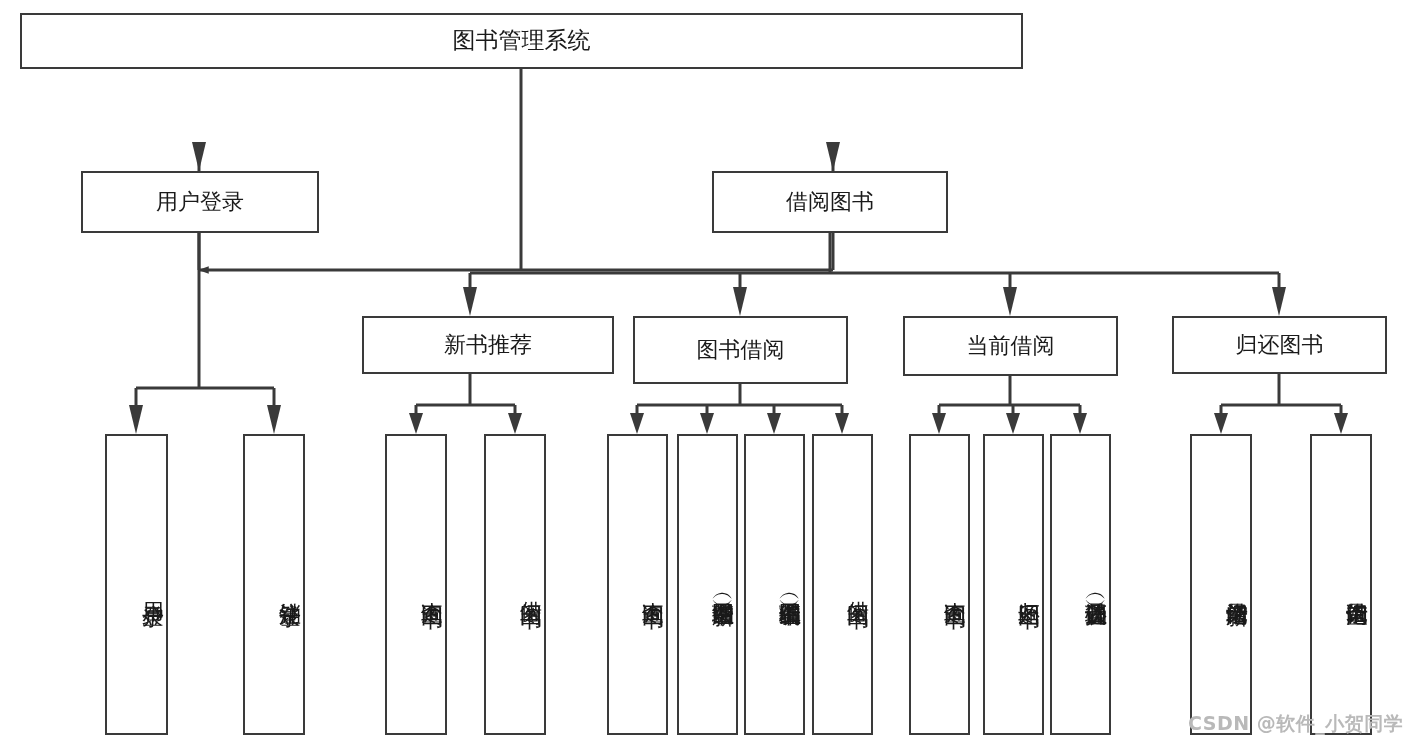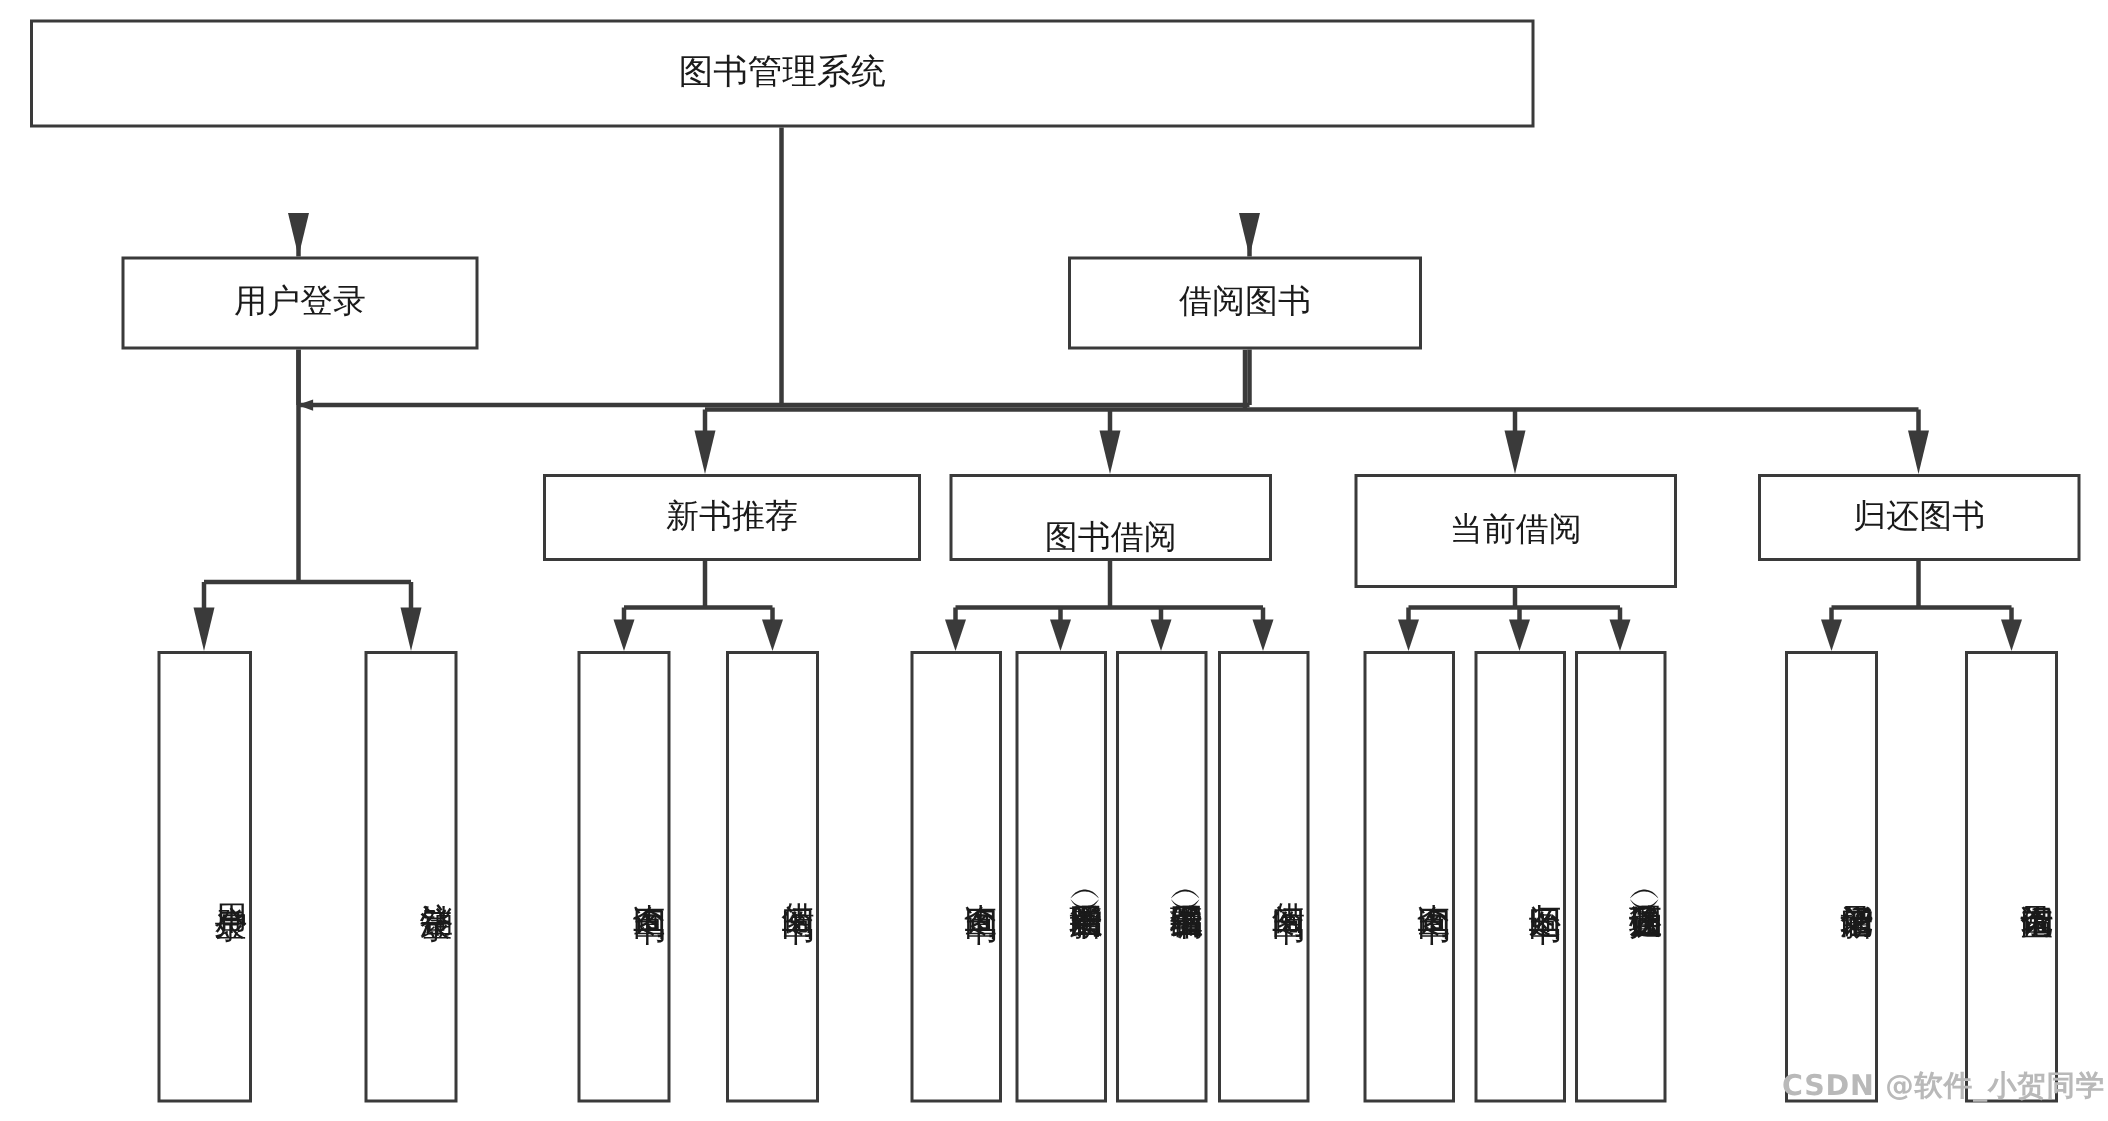--- a/index.html
+++ b/index.html
@@ -168,38 +168,38 @@
       <path d="M1221,405 L1341,405"></path>
       <path d="M1221,405 L1221,420"></path>
       <path d="M1341,405 L1341,420"></path>
     </g>
     <g fill="#3a3a3a">
       <path d="M1214,413 L1228,413 L1221,434 Z"></path>
       <path d="M1334,413 L1348,413 L1341,434 Z"></path>
     </g>
   </svg>
 
-  <div class="node root" style="left:20px; top:13px; width:1003px; height:72px;">
+  <div class="node root" style="left:20px; top:13px; width:1003px; height:56px;">
     <span>图书管理系统</span>
   </div>
 
   <div class="node branch" style="left:81px; top:171px; width:238px; height:62px;">
     <span>用户登录</span>
   </div>
   <div class="node branch" style="left:712px; top:171px; width:236px; height:62px;">
     <span>借阅图书</span>
   </div>
 
   <div class="node branch" style="left:362px; top:316px; width:252px; height:58px;">
     <span>新书推荐</span>
   </div>
-  <div class="node branch" style="left:633px; top:316px; width:215px; height:58px;align-items:flex-end;">
+  <div class="node branch" style="left:633px; top:316px; width:215px; height:68px;">
     <span>图书借阅</span>
   </div>
-  <div class="node branch" style="left:903px; top:316px; width:215px; height:76px;">
+  <div class="node branch" style="left:903px; top:316px; width:215px; height:60px;">
     <span>当前借阅</span>
   </div>
   <div class="node branch" style="left:1172px; top:316px; width:215px; height:58px;">
     <span>归还图书</span>
   </div>
 
   <div class="node leaf" style="left:105px; top:434px; width:63px; height:301px;">
     <span class="leaf-label">用户登录</span>
   </div>
   <div class="node leaf" style="left:243px; top:434px; width:62px; height:301px;">

